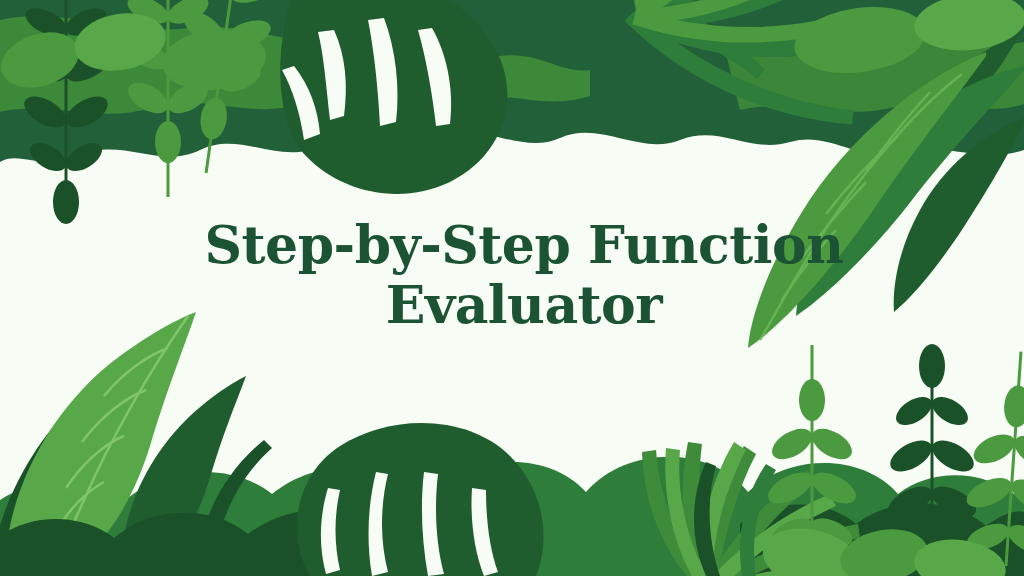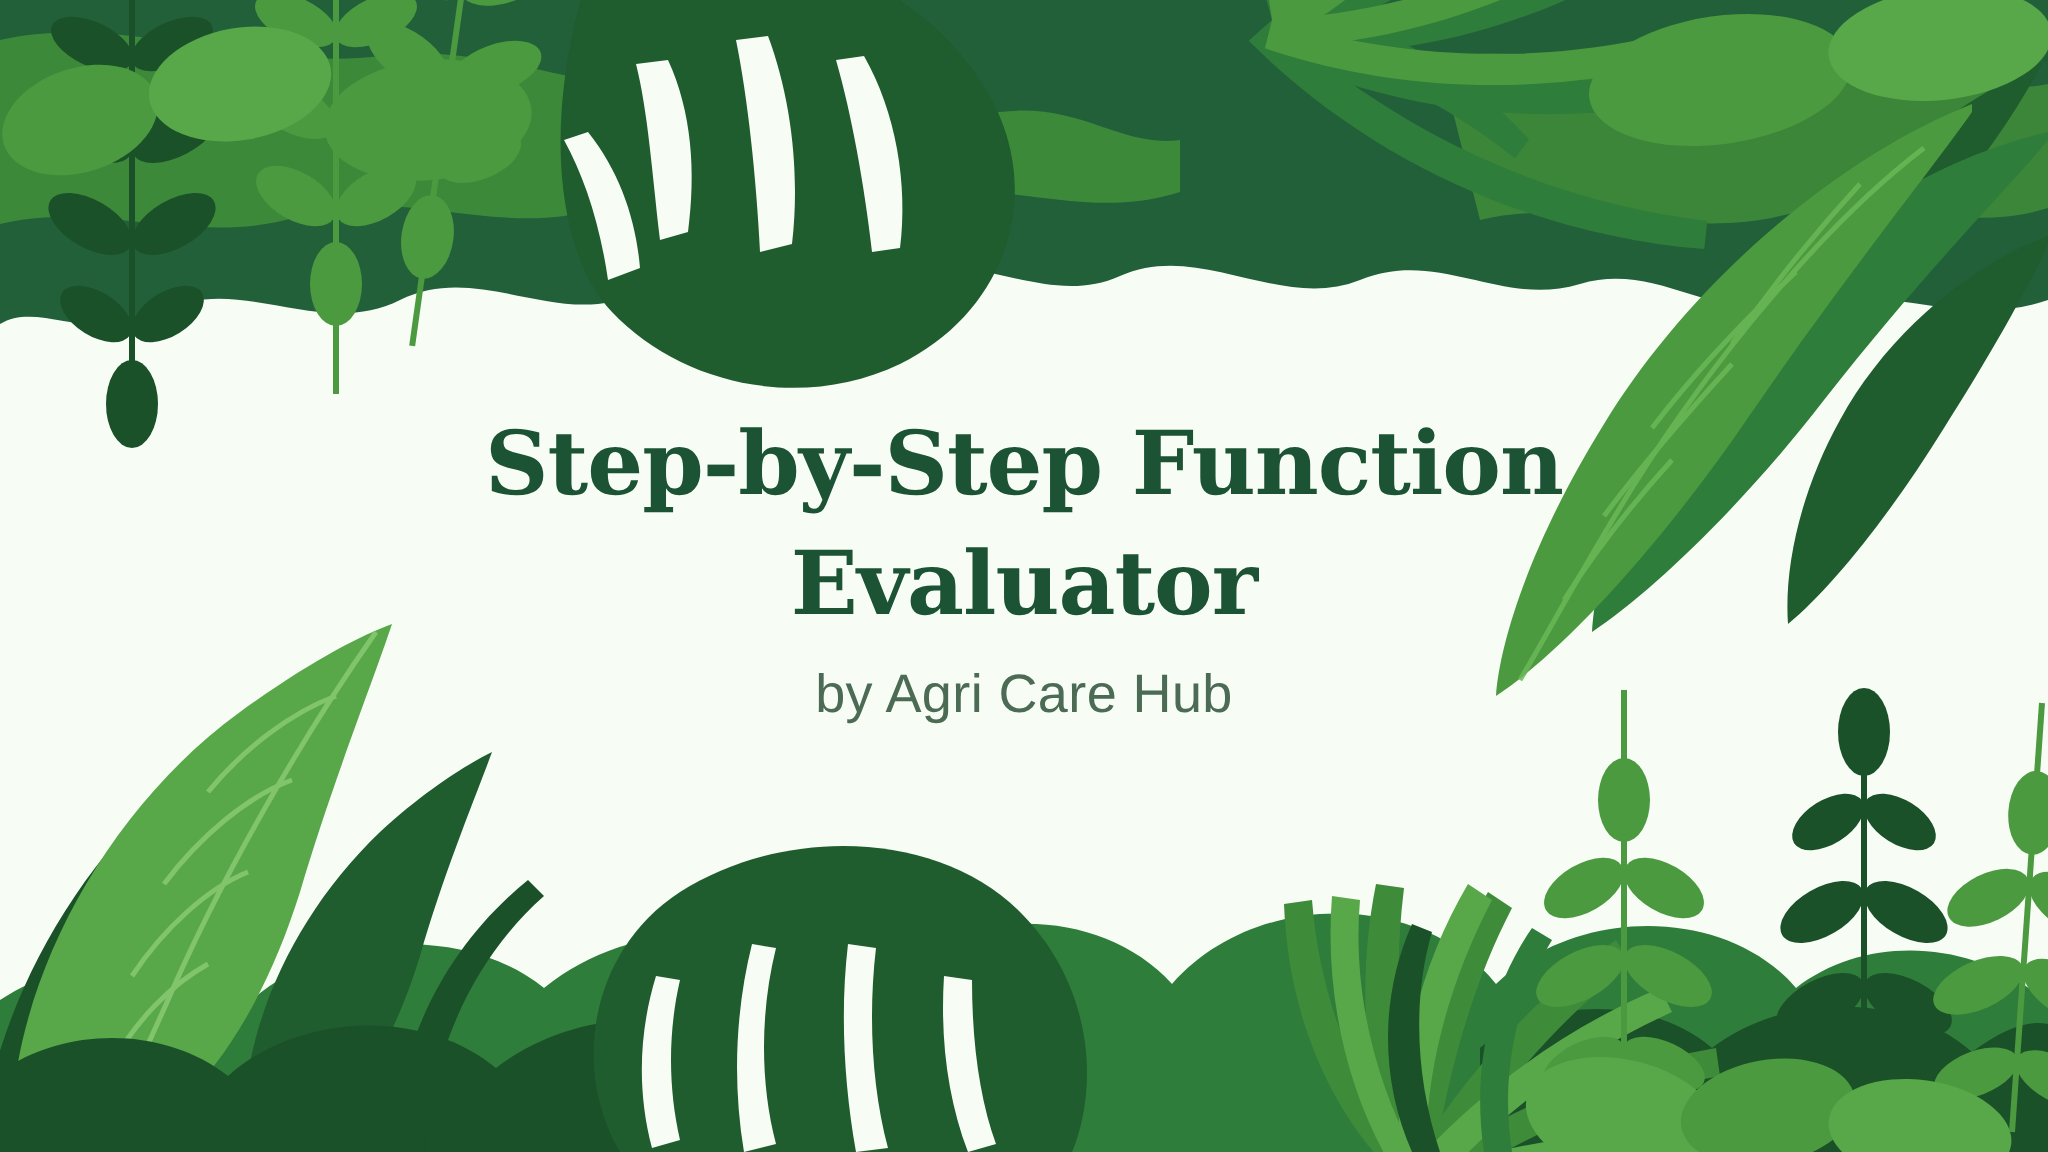--- a/index.html
+++ b/index.html
@@ -27,31 +27,31 @@
     left: 0;
     top: 0;
     width: 1024px;
     height: 576px;
     display: flex;
     flex-direction: column;
     align-items: center;
     justify-content: flex-start;
   }
   .title {
-    margin: 0;
+    margin: 12px;
     padding: 0;
     position: absolute;
     top: 203px;
     left: 50%;
     transform: translateX(-50%);
     width: 660px;
     text-align: center;
     font-family: "DejaVu Serif", "Liberation Serif", serif;
     font-weight: 700;
-    font-size: 44px;
+    font-size: 52px;
     line-height: 60px;
     letter-spacing: -0.5px;
     color: #1c5334;
     white-space: pre-line;
   }
   .subtitle {
     margin: 0;
     padding: 0;
     position: absolute;
     top: 330px;
@@ -293,16 +293,15 @@
       <g>
         <path d="M196,576 C198,524 222,474 264,440 L272,448 C236,480 216,526 212,576 Z" fill="#1b5129"></path>
       </g>
 
     </g>
   </svg>
 
   <div id="content">
     <h1 class="title">Step-by-Step Function
 Evaluator</h1>
-    <p class="subtitle">by Agri Care Hub</p>
   </div>
 
 </div>
 
 </body></html>

